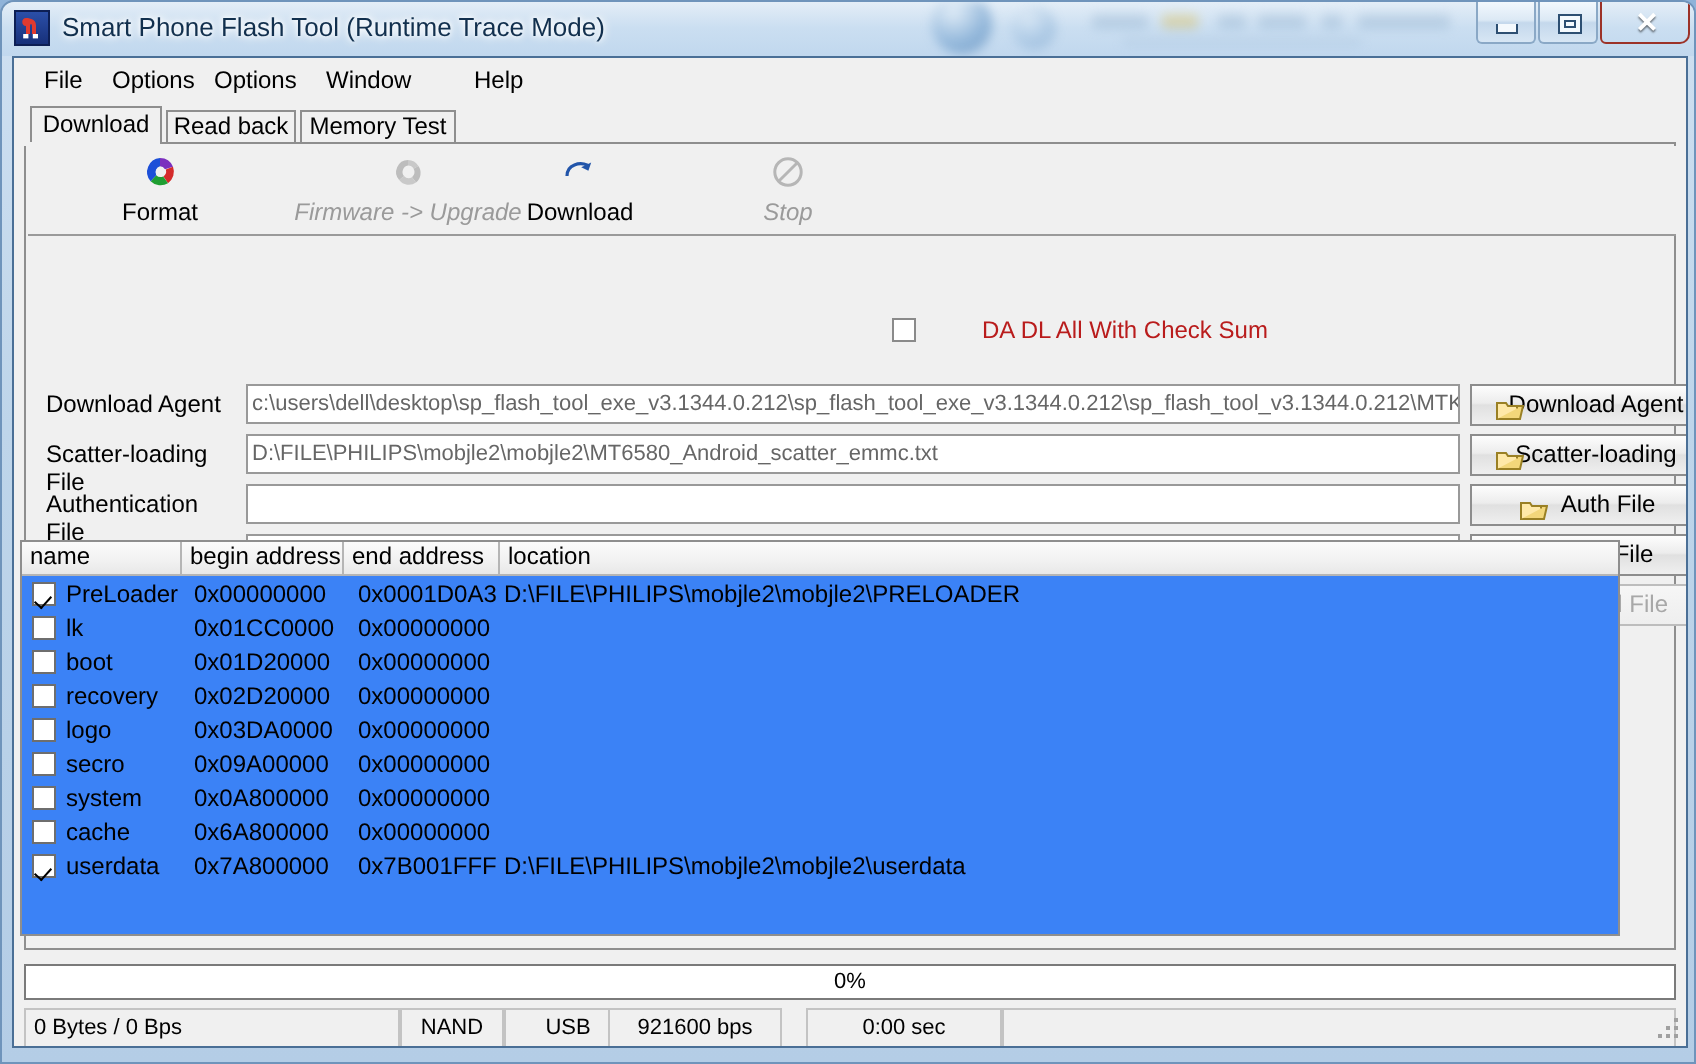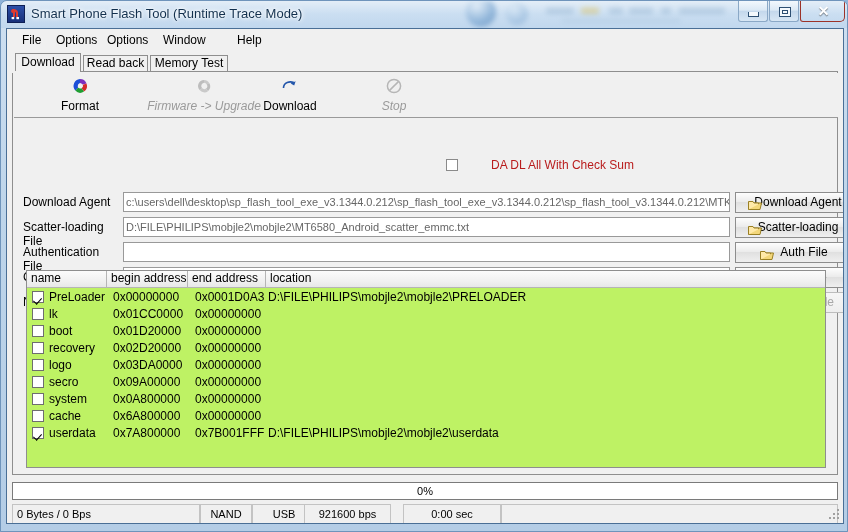--- a/index.html
+++ b/index.html
@@ -221,25 +221,25 @@
   }
   .fbtn .fbtext { margin-left: 14px; }
   .fbtn.disabled { color: #a8a8a8;
     background: linear-gradient(180deg,#f6f6f6,#eeeeee); border-color:#bdbdbd; }
   .folder {
     position: absolute; left: 12px; top: 5px; width: 14px; height: 11px;
   }
 
   
   #table {
-    position: absolute; left: 19px; top: 241px;
+    position: absolute; left: 3px; top: 241px;
     width: 800px; height: 198px;
     border: 1px solid #8e8e8e;
     box-sizing: border-box;
-    background: #bef264;
+    background: #3b82f6;
     overflow: hidden;
   }
   #thead { position:absolute; left:0; top:0; width:798px; height:17px; background:#f0f0f0; }
   .th {
     position: absolute; top: 0; height: 17px;
     box-sizing: border-box;
     background: linear-gradient(180deg,#fbfbfb,#f1f1f1 60%,#e8e8e8);
     border-right: 1px solid #b5b5b5;
     border-bottom: 1px solid #b5b5b5;
     font-size: 12px; line-height: 15px;

